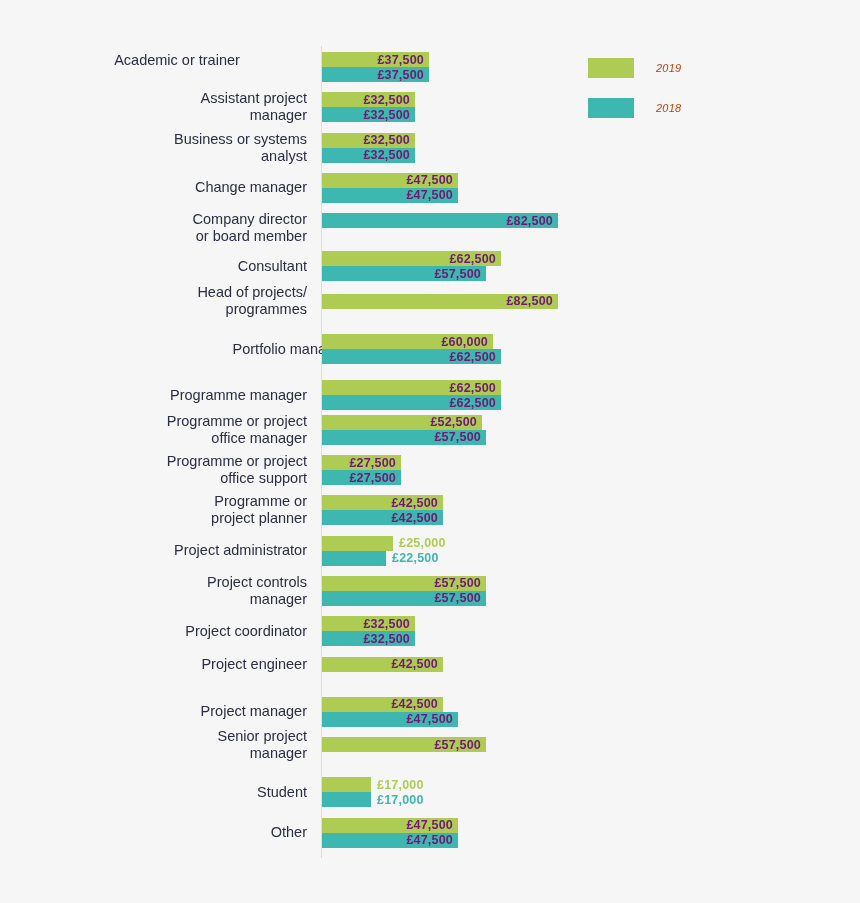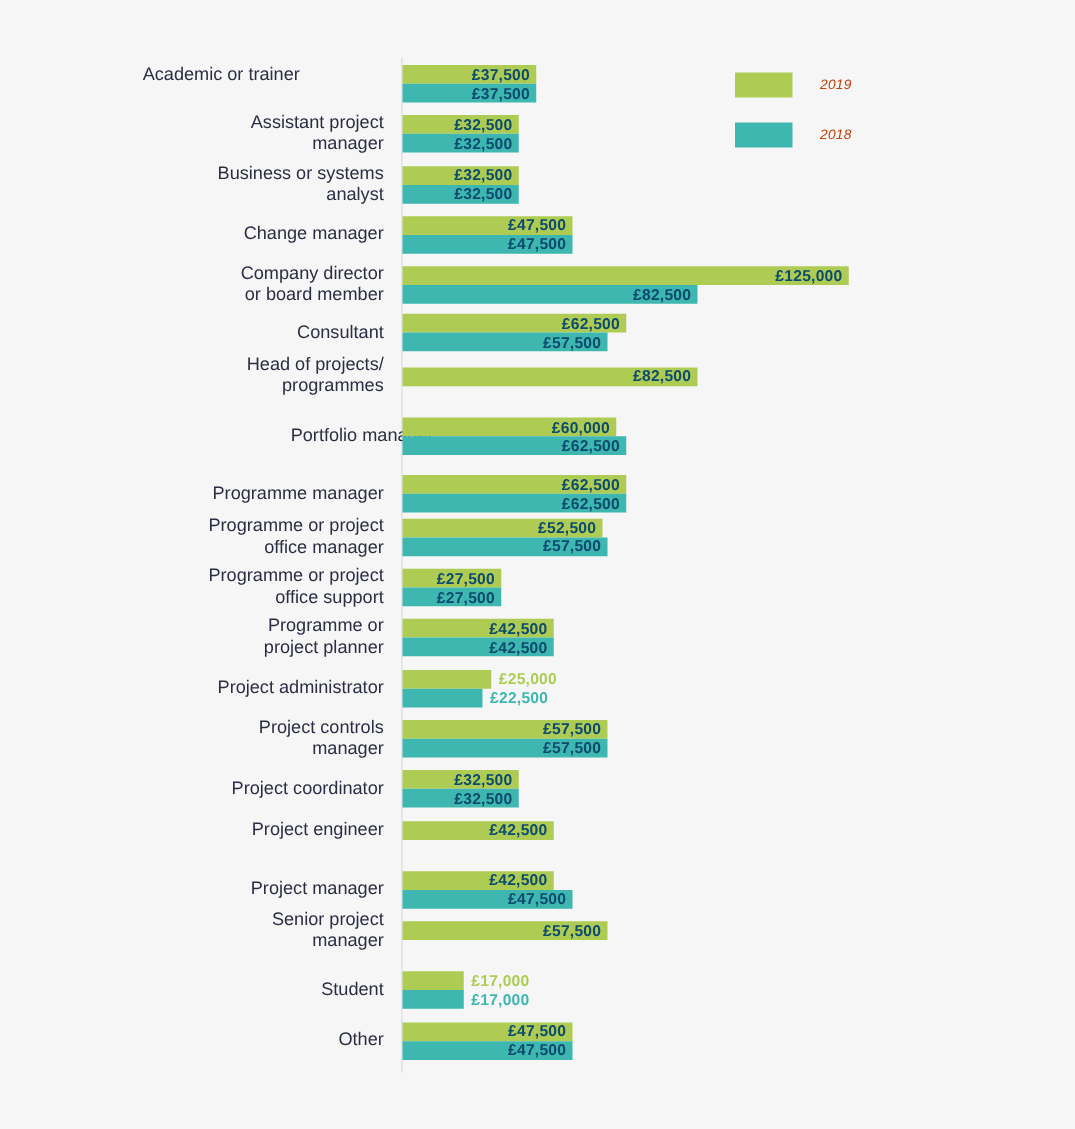--- a/index.html
+++ b/index.html
@@ -33,21 +33,21 @@
   }
   .bars{position:absolute;left:322px;top:0;}
   .bar{
     position:relative;height:15px;
     display:flex;align-items:center;justify-content:flex-end;
     box-sizing:border-box;
   }
   .bar.g{background:#aecc53;}
   .bar.t{background:#3db7b0;}
   .bar-val{
-    font-size:12.5px;font-weight:bold;color:#0c4a6e;
+    font-size:12.5px;font-weight:bold;color:#701a75;
     padding-right:5px;white-space:nowrap;letter-spacing:.2px;
   }
   
   .bar.outside{justify-content:flex-start;}
   .bar.outside .bar-val{
     position:absolute;left:100%;padding-left:6px;padding-right:0;
   }
   .bar.g.outside .bar-val{color:#aecc53;}
   .bar.t.outside .bar-val{color:#3db7b0;}
 </style>
@@ -113,23 +113,20 @@
             </div>
             <div class="bar t" style="width: 136px;">
               <span class="bar-val">£47,500</span>
             </div>
           </div>
         </div>
         <div class="row" style="top: 167.2px; height: 30px;">
           <div class="cat-label" style="top: -2px;">Company director
 or board member</div>
           <div class="bars">
-            <div class="bar g" style="width: 357px;">
-              <span class="bar-val">£125,000</span>
-            </div>
             <div class="bar t" style="width: 236px;">
               <span class="bar-val">£82,500</span>
             </div>
           </div>
         </div>
         <div class="row" style="top: 205px; height: 30px;">
           <div class="cat-label" style="top: 6.5px;">Consultant</div>
           <div class="bars">
             <div class="bar g" style="width: 179px;">
               <span class="bar-val">£62,500</span>

